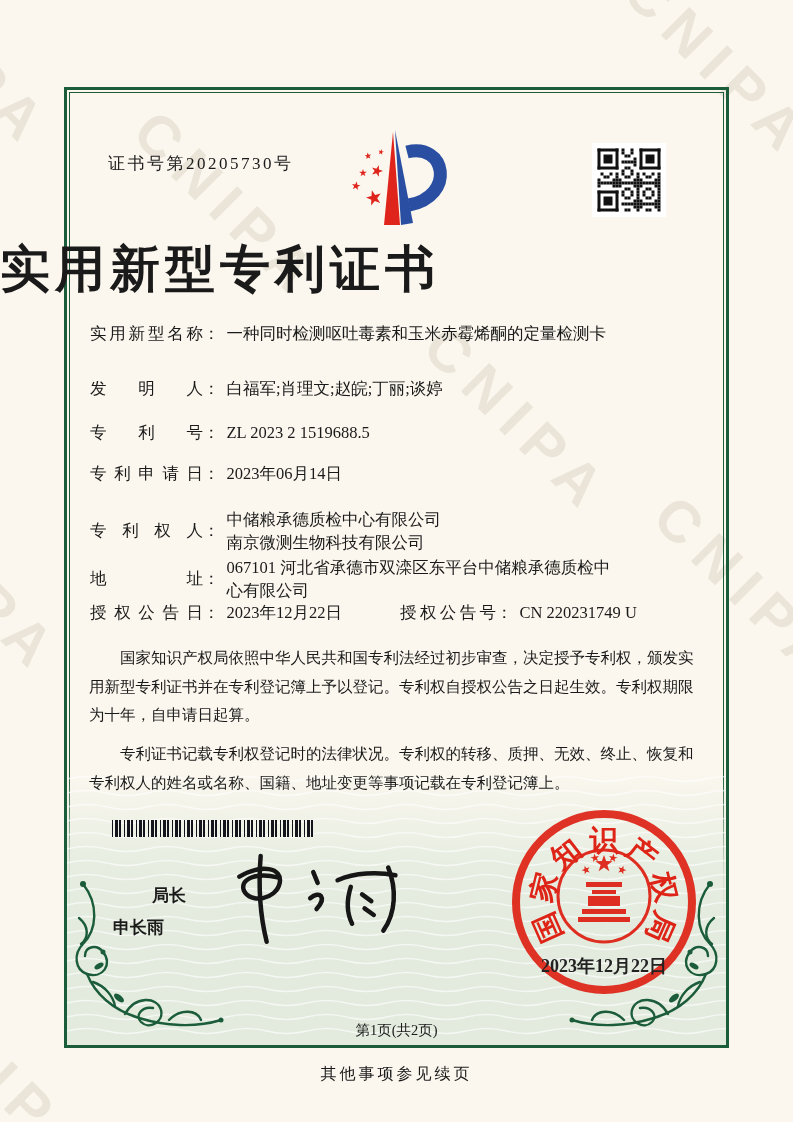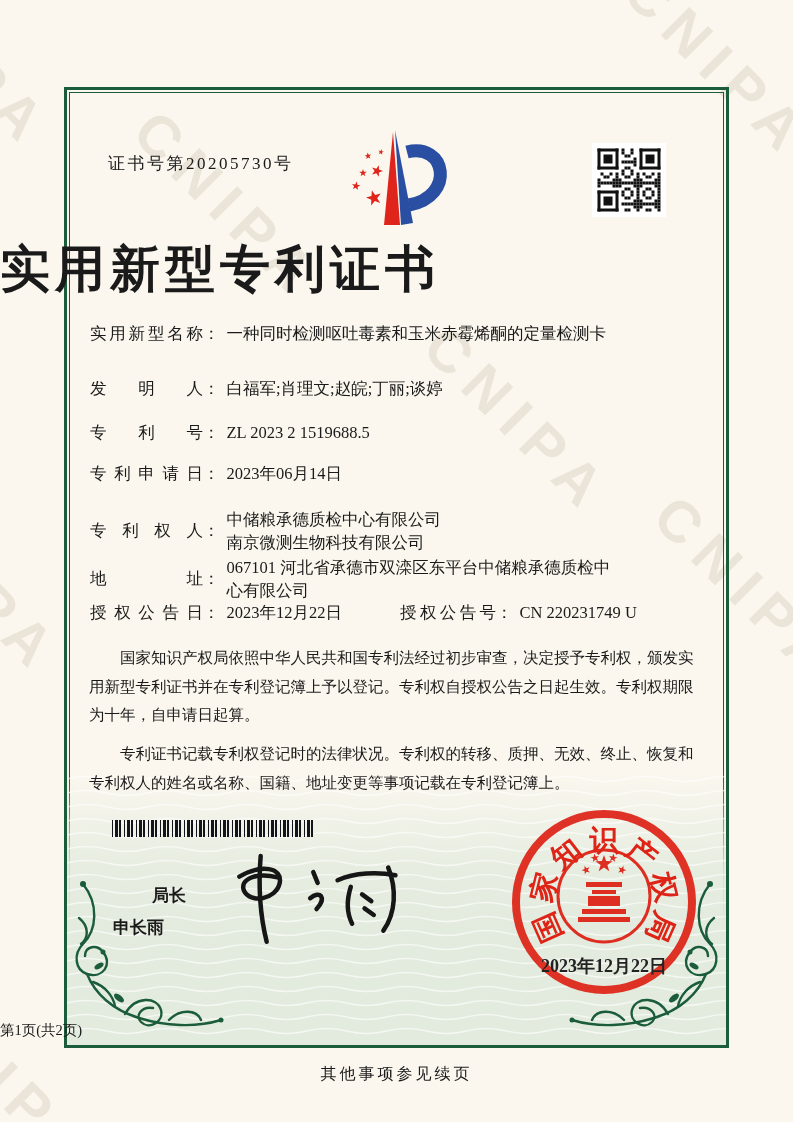--- a/index.html
+++ b/index.html
@@ -32,21 +32,21 @@
   .fvalue{white-space:pre-line;line-height:1.42;flex:none;max-width:430px;}
   .paras{position:absolute;left:89px;top:644px;width:610px;font-size:15.5px;line-height:1.85;z-index:5;}
   .paras p{margin:0 0 10px 0;text-indent:2em;}
   #barcode{position:absolute;left:112px;top:820px;z-index:5;line-height:0;}
   .signer-title{position:absolute;left:117px;top:884px;font-family:"Liberation Sans","DejaVu Sans",sans-serif;
                 font-size:17px;font-weight:700;z-index:5;margin-left:35px;}
   .signer-name{position:absolute;left:113px;top:916px;font-family:"Liberation Sans","DejaVu Sans",sans-serif;
                font-size:17px;font-weight:700;z-index:5;}
   #signature{position:absolute;left:210px;top:840px;z-index:5;transform:rotate(-2deg);}
   #seal{position:absolute;left:498px;top:806px;z-index:6;}
-  .page-footer{position:absolute;left:0;width:793px;top:1021px;text-align:left;font-size:14.5px;z-index:5;}
+  .page-footer{position:absolute;left:0;width:793px;top:1021px;text-align:center;font-size:14.5px;z-index:5;}
   .note{position:absolute;left:0;width:793px;top:1064px;text-align:center;font-size:16px;letter-spacing:3px;z-index:5;}
 </style>
 </head>
 <body>
 
 <div class="page">
 
   <div class="wm" style="left:-160px;top:20px">CNIPA</div>
   <div class="wm" style="left:600px;top:30px">CNIPA</div>
   <div class="wm" style="left:110px;top:171px">CNIPA</div>

